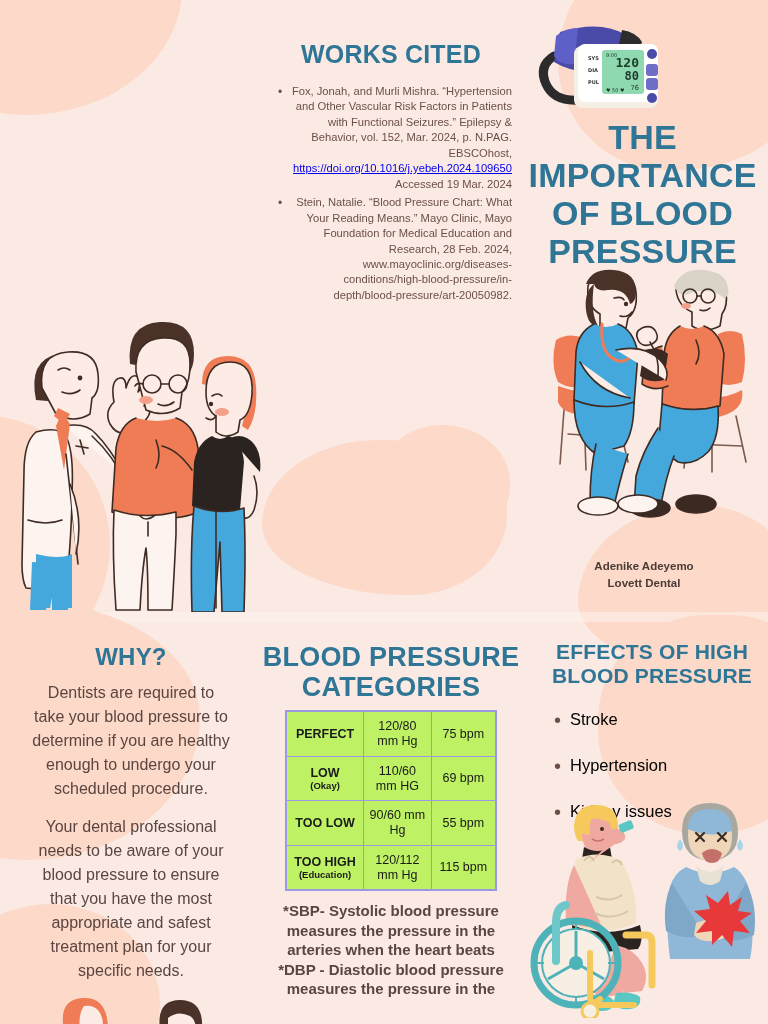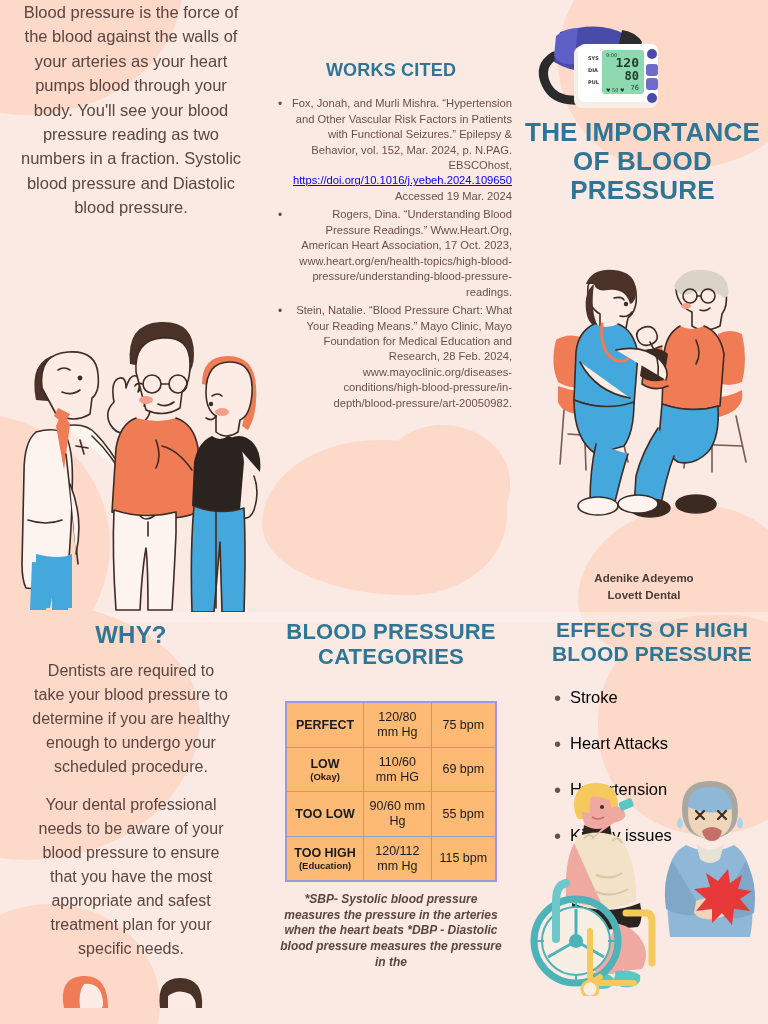--- a/index.html
+++ b/index.html
@@ -60,90 +60,90 @@
     background: #fdf2ee; opacity: .55;
   }
 
   
   .panel { position: absolute; }
   .col-left   { left: 0;   width: 262px; }
   .col-mid    { left: 262px; width: 258px; }
   .col-right  { left: 520px; width: 248px; }
 
   .top  { top: 0;   height: 612px; }
-  .bot  { top: 596px; height: 406px; }
+  .bot  { top: 618px; height: 406px; }
 
   h1.heading, h2.heading {
     color: #2e7596;
     font-weight: bold;
     text-align: center;
     letter-spacing: .2px;
     line-height: 1.12;
   }
 
   
   .bp-title { font-size: 23px; margin: 33px 0 14px 0; text-align: left; padding-left: 22px; }
   .bp-body {
     font-size: 16.5px; color: #5a4540; text-align: center;
     line-height: 1.48; padding: 0 20px;
   }
 
   
-  .wc-title { font-size: 18px; margin: 60px 0 16px 0; }
+  .wc-title { font-size: 25px; margin: 40px 0 16px 0; }
   .wc-list { list-style: none; padding: 0 8px 0 16px; }
   .wc-list li {
     position: relative;
     font-size: 11.2px; color: #6b4f48; line-height: 1.38;
     text-align: right; margin-bottom: 3px; padding-left: 12px;
   }
   .wc-list li::before {
     content: "•"; position: absolute; left: 0; top: 0;
     font-size: 12px; color: #6b4f48;
   }
   .wc-link { text-decoration: underline; }
 
   
-  .imp-title { font-size: 26px; margin: 14px 3px 0 0; line-height: 1.16; }
+  .imp-title { font-size: 34px; margin: 14px 3px 0 0; line-height: 1.16; }
   .byline {
     text-align: center; font-size: 11.5px; color: #4a3b36;
     line-height: 1.45; margin-top: 6px; font-weight: 600;
   }
 
   
   .why-title { font-size: 24px; margin: 26px 0 10px 0; }
   .why-body {
     font-size: 16px; color: #5a4540; text-align: center;
     line-height: 1.5; padding: 0 32px; margin-bottom: 14px;
   }
 
   
-  .cat-title { font-size: 22px; margin: 24px 0 32px 0; }
+  .cat-title { font-size: 27px; margin: 24px 0 8px 0; }
   table.bp-table {
     border-collapse: collapse;
     margin: 0 auto;
     width: 212px;
-    background: #fdba74;
+    background: #bef264;
     border: 2px solid #9a9ae4;
   }
   table.bp-table td {
     border: 1.6px solid #9a9ae4;
     text-align: center;
     color: #1a1a1a;
     font-size: 12.5px;
     padding: 7px 4px;
     line-height: 1.18;
   }
   td.cat-name { font-weight: bold; font-size: 13.5px; width: 78px; }
   td.cat-name .sub { display: block; font-size: 9.5px; font-weight: bold; }
   td.cat-val { width: 68px; }
   td.cat-bpm { width: 66px; }
 
   .footnote {
-    font-size: 12px; font-weight: bold; color: #5a4540;
-    text-align: center; line-height: 1.3; padding: 10px 14px 0 14px; font-style: italic;
+    font-size: 15px; font-weight: bold; color: #5a4540;
+    text-align: center; line-height: 1.3; padding: 10px 14px 0 14px;
   }
 
   
   .eff-title { font-size: 21px; margin: 22px 0 14px 0; text-align: left; padding-left: 16px; }
   .eff-list { list-style: none; padding-left: 34px; }
   .eff-list li {
     position: relative; font-size: 16.5px; color: #000000;
     line-height: 1.57; padding-left: 16px; margin-top: 20px;
   }
   .eff-list li::before {
@@ -165,21 +165,20 @@
   <div class="blob blob-midleft"></div>
   <div class="blob blob-center"></div>
   <div class="blob blob-center2"></div>
   <div class="blob blob-rightbot"></div>
   <div class="seam"></div>
   <div class="blob blob-lowleft"></div>
   <div class="blob blob-lowright"></div>
   <div class="blob blob-botleft"></div>
 
   <div class="panel col-left top">
-    <p class="bp-body">Blood pressure is the force of the blood against the walls of your arteries as your heart pumps blood through your body. You'll see your blood pressure reading as two numbers in a fraction. Systolic blood pressure and Diastolic blood pressure.</p>
 
     <div class="illus" style="left:6px; top:300px;">
       <svg width="256" height="312" viewBox="0 0 256 312">
         <g stroke="#3d2b24" stroke-width="1.6" fill="none" stroke-linecap="round" stroke-linejoin="round">
 
           <path d="M30 100 q-8 -40 22 -46 q30 -6 34 20 q4 22 -10 30" fill="#4a3229" stroke="none"></path>
           <path d="M36 88 q-4 -34 26 -36 q28 -2 30 22 q2 18 -6 24 l-2 16 q-16 10 -34 0 z" fill="#fdece5"></path>
           <path d="M56 92 q10 4 18 -2"></path>
           <path d="M52 70 q6 -4 12 0"></path>
           <circle cx="74" cy="78" r="2.4" fill="#3d2b24" stroke="none"></circle>
@@ -234,23 +233,20 @@
         </g>
       </svg>
     </div>
   </div>
 
   <div class="panel col-mid top">
     <h2 class="heading wc-title">WORKS CITED</h2>
     <ul class="wc-list">
       <li>
         <span>Fox, Jonah, and Murli Mishra. “Hypertension and Other Vascular Risk Factors in Patients with Functional Seizures.” Epilepsy &amp; Behavior, vol. 152, Mar. 2024, p. N.PAG. EBSCOhost, </span><a class="wc-link" href="#">https://doi.org/10.1016/j.yebeh.2024.109650</a><span> Accessed 19 Mar. 2024</span>
-      </li>
-      <li>
-        <span>Rogers, Dina. “Understanding Blood Pressure Readings.” Www.Heart.Org, American Heart Association, 17 Oct. 2023, www.heart.org/en/health-topics/high-blood-pressure/understanding-blood-pressure-readings.</span>
       </li>
       <li>
         <span>Stein, Natalie. “Blood Pressure Chart: What Your Reading Means.” Mayo Clinic, Mayo Foundation for Medical Education and Research, 28 Feb. 2024, www.mayoclinic.org/diseases-conditions/high-blood-pressure/in-depth/blood-pressure/art-20050982.</span>
       </li>
     </ul>
   </div>
 
   <div class="panel col-right top">
 
     <div class="illus" style="left:6px; top:14px;">
@@ -337,21 +333,21 @@
           <path d="M100 74 q10 16 8 34" stroke="#3d2b24" fill="none"></path>
 
           <path d="M24 132 q30 12 60 2 q0 30 -10 44 l-28 8 q-22 -14 -22 -54z" fill="#45a8dd" stroke="#3d2b24"></path>
           <path d="M46 176 q-6 26 -6 58 l24 4 q8 -34 14 -52" fill="#45a8dd" stroke="#3d2b24"></path>
           <ellipse cx="48" cy="238" rx="20" ry="9" fill="#fdf4f0" stroke="#3d2b24"></ellipse>
           <ellipse cx="88" cy="236" rx="20" ry="9" fill="#fdf4f0" stroke="#3d2b24"></ellipse>
         </g>
       </svg>
     </div>
 
-    <div class="byline" style="position:absolute; left:0; top:564px; width:248px;">
+    <div class="byline" style="position:absolute; left:0; top:552px; width:248px;">
       <div>Adenike Adeyemo</div>
       <div>Lovett Dental</div>
     </div>
   </div>
 
   <div class="panel col-left bot">
     <h2 class="heading why-title">WHY?</h2>
     <p class="why-body">Dentists are required to take your blood pressure to determine if you are healthy enough to undergo your scheduled procedure.</p>
     <p class="why-body">Your dental professional needs to be aware of your blood pressure to ensure that you have the most appropriate and safest treatment plan for your specific needs.</p>
 
@@ -408,21 +404,20 @@
     <div class="footnote">
       <span>*SBP- Systolic blood pressure measures the pressure in the arteries when the heart beats</span>
       <span>*DBP - Diastolic blood pressure measures the pressure in the</span>
     </div>
   </div>
 
   <div class="panel col-right bot">
     <h2 class="heading eff-title">EFFECTS OF HIGH BLOOD PRESSURE</h2>
     <ul class="eff-list">
       <li>Stroke</li>
-      <li>Heart Attacks</li>
       <li>Hypertension</li>
       <li>Kidney issues</li>
     </ul>
 
     <div class="illus" style="left:10px; top:185px;">
       <svg width="238" height="215" viewBox="0 0 238 215">
 
         <path d="M44 22 q2 -20 22 -20 q22 0 22 22 q0 10 -4 14 l-36 0 q-4 -6 -4 -16z" fill="#f5c95c"></path>
 
         <path d="M52 18 q14 -6 28 2 q4 16 -2 26 q-10 8 -20 2 q-8 -8 -6 -30z" fill="#f0a9a0"></path>

